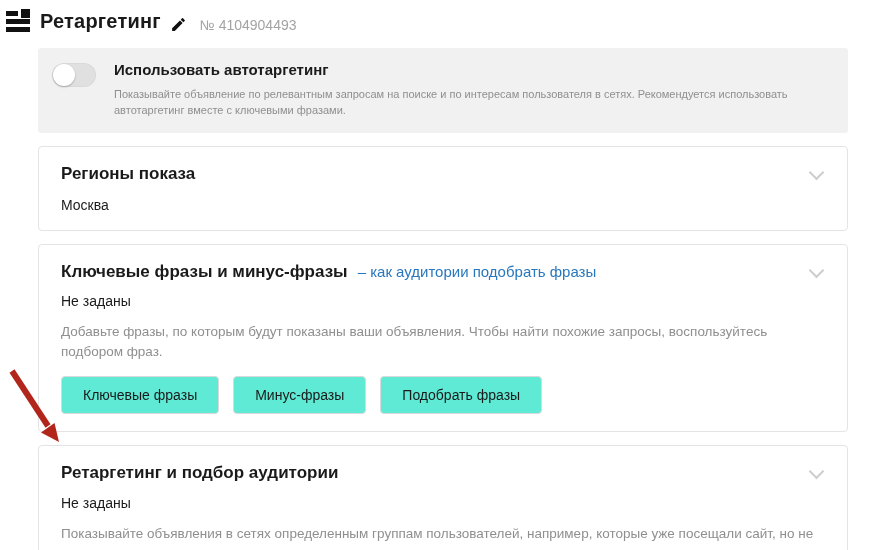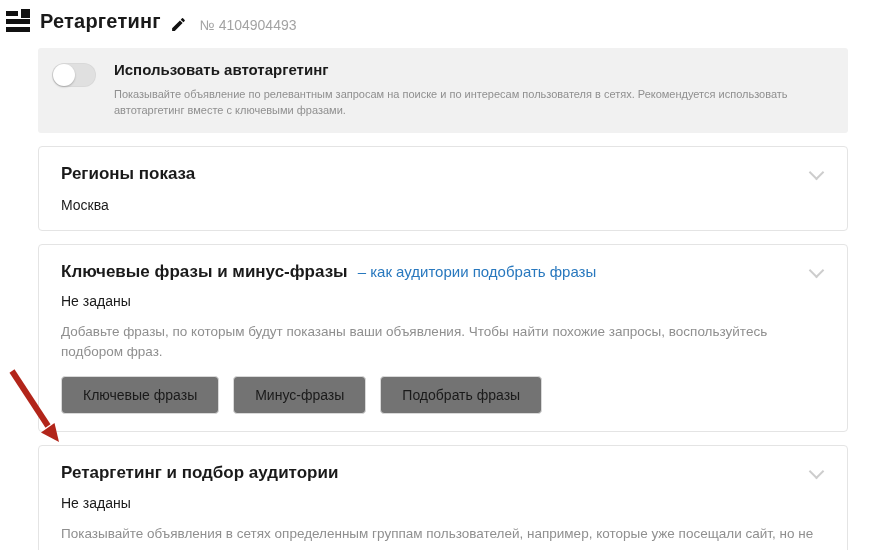--- a/index.html
+++ b/index.html
@@ -38,21 +38,21 @@
   .card-value { margin-top:13px; font-size:14px; }
   .status { margin-top:11px; font-size:14px; }
   .desc { margin-top:13px; font-size:13.5px; line-height:1.45; color:#8f8f8f; }
   .chevron { position:absolute; top:20px; right:24px; width:14px; height:12px;
     cursor:pointer; }
   .chevron::before { content:""; display:block; width:9px; height:9px;
     border-right:2px solid #cdcdcd; border-bottom:2px solid #cdcdcd;
     transform:rotate(45deg); margin:0 auto; }
 
   .buttons-row { display:flex; align-items:center; margin-top:15px; }
-  .btn { height:38px; padding:0 21px; background:#737373; border:1px solid #d9d9d9;
+  .btn { height:38px; padding:0 21px; background:#5eead4; border:1px solid #d9d9d9;
     border-radius:4px; font-size:14px; color:#1a1a1a; cursor:pointer;
     font-family:"Liberation Sans", sans-serif; }
   .btn + .btn { margin-left:14px; }
   .btn-pick { margin-left:auto; }
 
   
   .arrow-overlay { position:absolute; left:0; top:0; width:884px; height:550px;
     pointer-events:none; z-index:5; }
 </style>
 </head>

